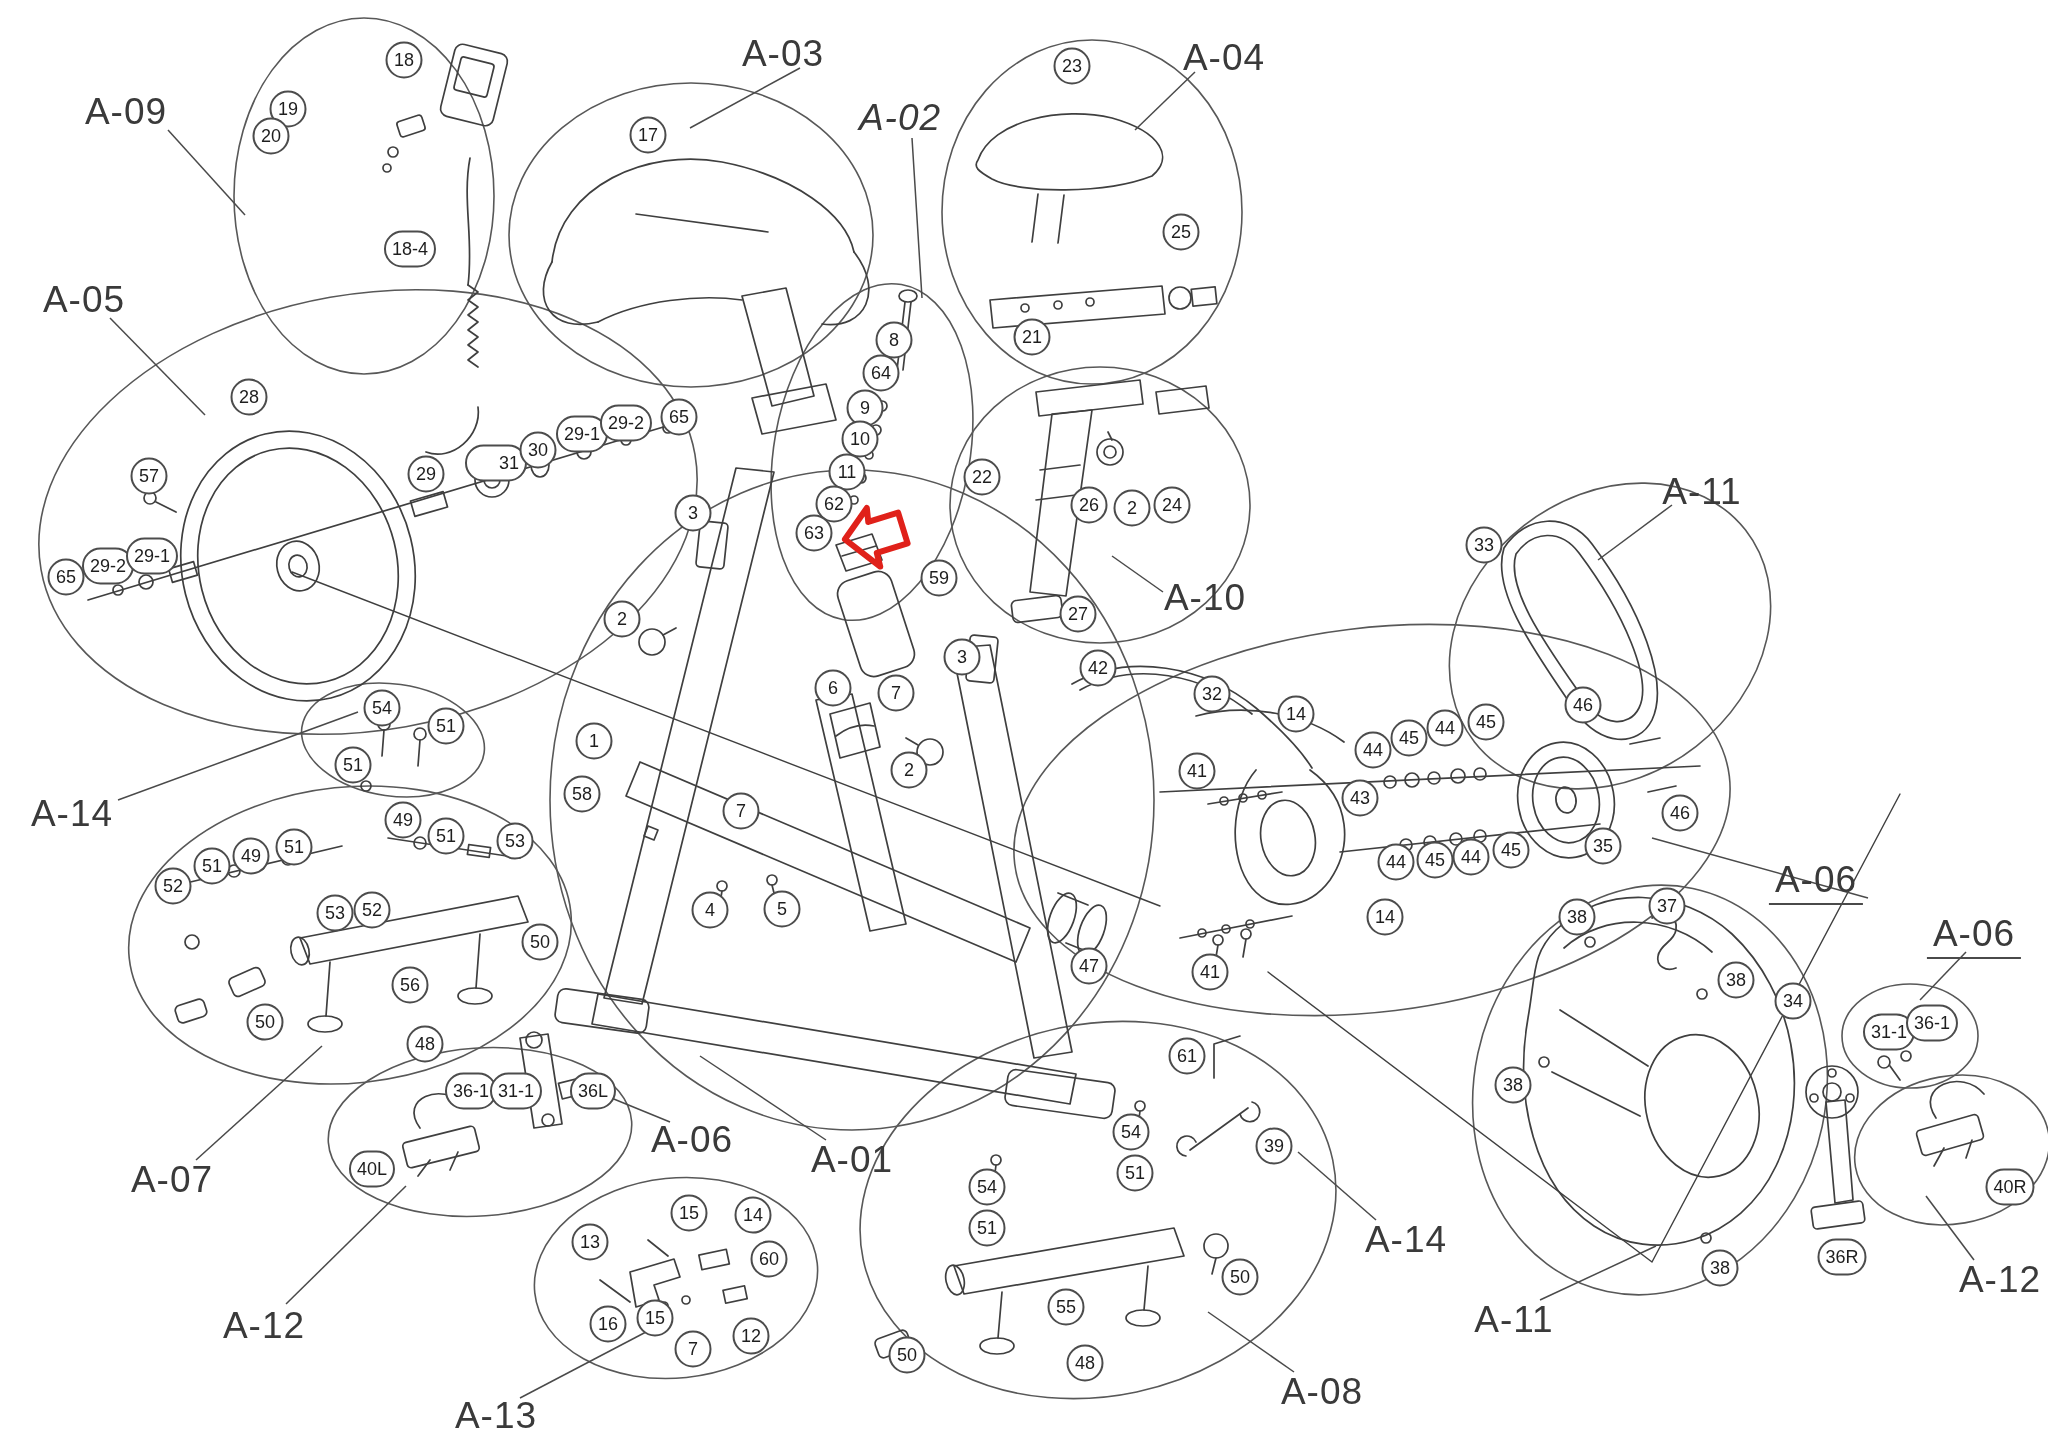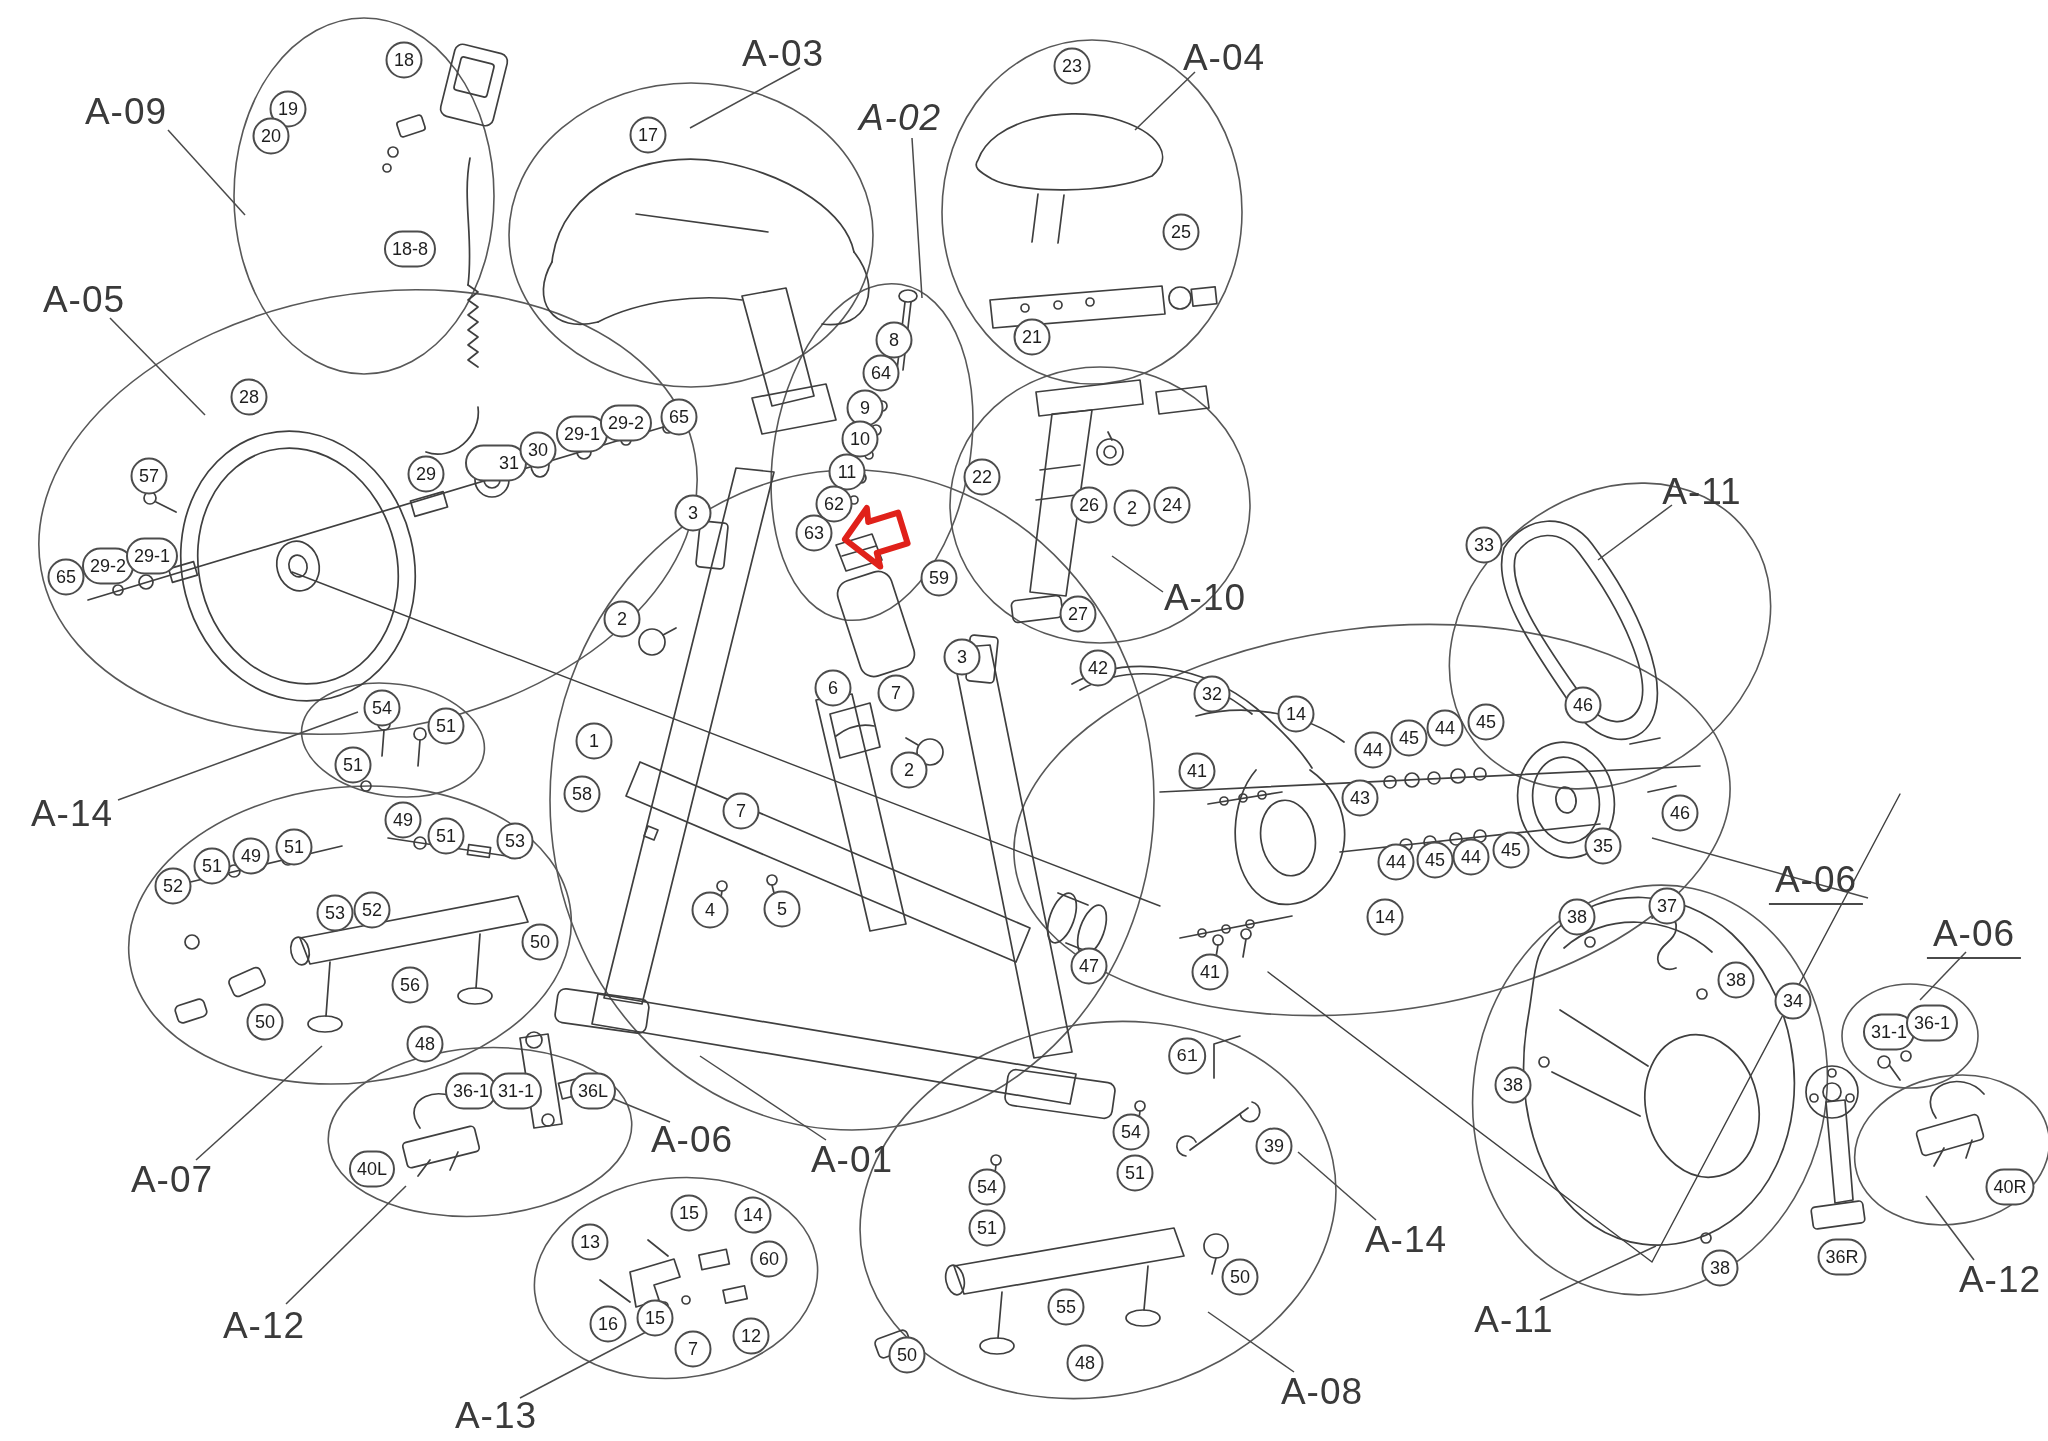--- a/index.html
+++ b/index.html
@@ -325,21 +325,21 @@
       <div class="group-label" style="left: 852px; top: 1160px;">A-01</div>
       <div class="group-label" style="left: 264px; top: 1326px;">A-12</div>
       <div class="group-label" style="left: 1406px; top: 1240px;">A-14</div>
       <div class="group-label" style="left: 496px; top: 1416px;">A-13</div>
       <div class="group-label" style="left: 1322px; top: 1392px;">A-08</div>
       <div class="group-label" style="left: 1514px; top: 1320px;">A-11</div>
       <div class="group-label" style="left: 2000px; top: 1280px;">A-12</div>
       <div class="callout" style="left: 404px; top: 60px;">18</div>
       <div class="callout" style="left: 288px; top: 99px; margin-top: 10px;">19</div>
       <div class="callout" style="left: 271px; top: 136px;">20</div>
-      <div class="callout" style="left: 410px; top: 249px;">18-8</div>
+      <div class="callout" style="left: 410px; top: 249px;">18-4</div>
       <div class="callout" style="left: 648px; top: 135px;">17</div>
       <div class="callout" style="left: 1072px; top: 66px;">23</div>
       <div class="callout" style="left: 1181px; top: 232px;">25</div>
       <div class="callout" style="left: 1032px; top: 337px;">21</div>
       <div class="callout" style="left: 894px; top: 340px;">8</div>
       <div class="callout" style="left: 881px; top: 373px;">64</div>
       <div class="callout" style="left: 865px; top: 408px;">9</div>
       <div class="callout" style="left: 860px; top: 439px;">10</div>
       <div class="callout" style="left: 847px; top: 472px;">11</div>
       <div class="callout" style="left: 834px; top: 504px;">62</div>
@@ -413,21 +413,21 @@
       <div class="callout" style="left: 516px; top: 1091px;">31-1</div>
       <div class="callout" style="left: 593px; top: 1091px;">36L</div>
       <div class="callout" style="left: 590px; top: 1242px;">13</div>
       <div class="callout" style="left: 689px; top: 1213px;">15</div>
       <div class="callout" style="left: 753px; top: 1215px;">14</div>
       <div class="callout" style="left: 769px; top: 1259px;">60</div>
       <div class="callout" style="left: 608px; top: 1324px;">16</div>
       <div class="callout" style="left: 655px; top: 1318px;">15</div>
       <div class="callout" style="left: 693px; top: 1349px;">7</div>
       <div class="callout" style="left: 751px; top: 1336px;">12</div>
-      <div class="callout" style="left: 1187px; top: 1056px; font-family: Liberation Mono, monospace;">61</div>
+      <div class="callout" style="left: 1187px; top: 1056px;">61</div>
       <div class="callout" style="left: 1131px; top: 1132px;">54</div>
       <div class="callout" style="left: 1135px; top: 1173px;">51</div>
       <div class="callout" style="left: 1274px; top: 1146px;">39</div>
       <div class="callout" style="left: 987px; top: 1187px;">54</div>
       <div class="callout" style="left: 987px; top: 1228px;">51</div>
       <div class="callout" style="left: 1066px; top: 1307px;">55</div>
       <div class="callout" style="left: 1240px; top: 1277px;">50</div>
       <div class="callout" style="left: 907px; top: 1355px;">50</div>
       <div class="callout" style="left: 1085px; top: 1363px;">48</div>
       <div class="callout" style="left: 1577px; top: 917px;">38</div>

